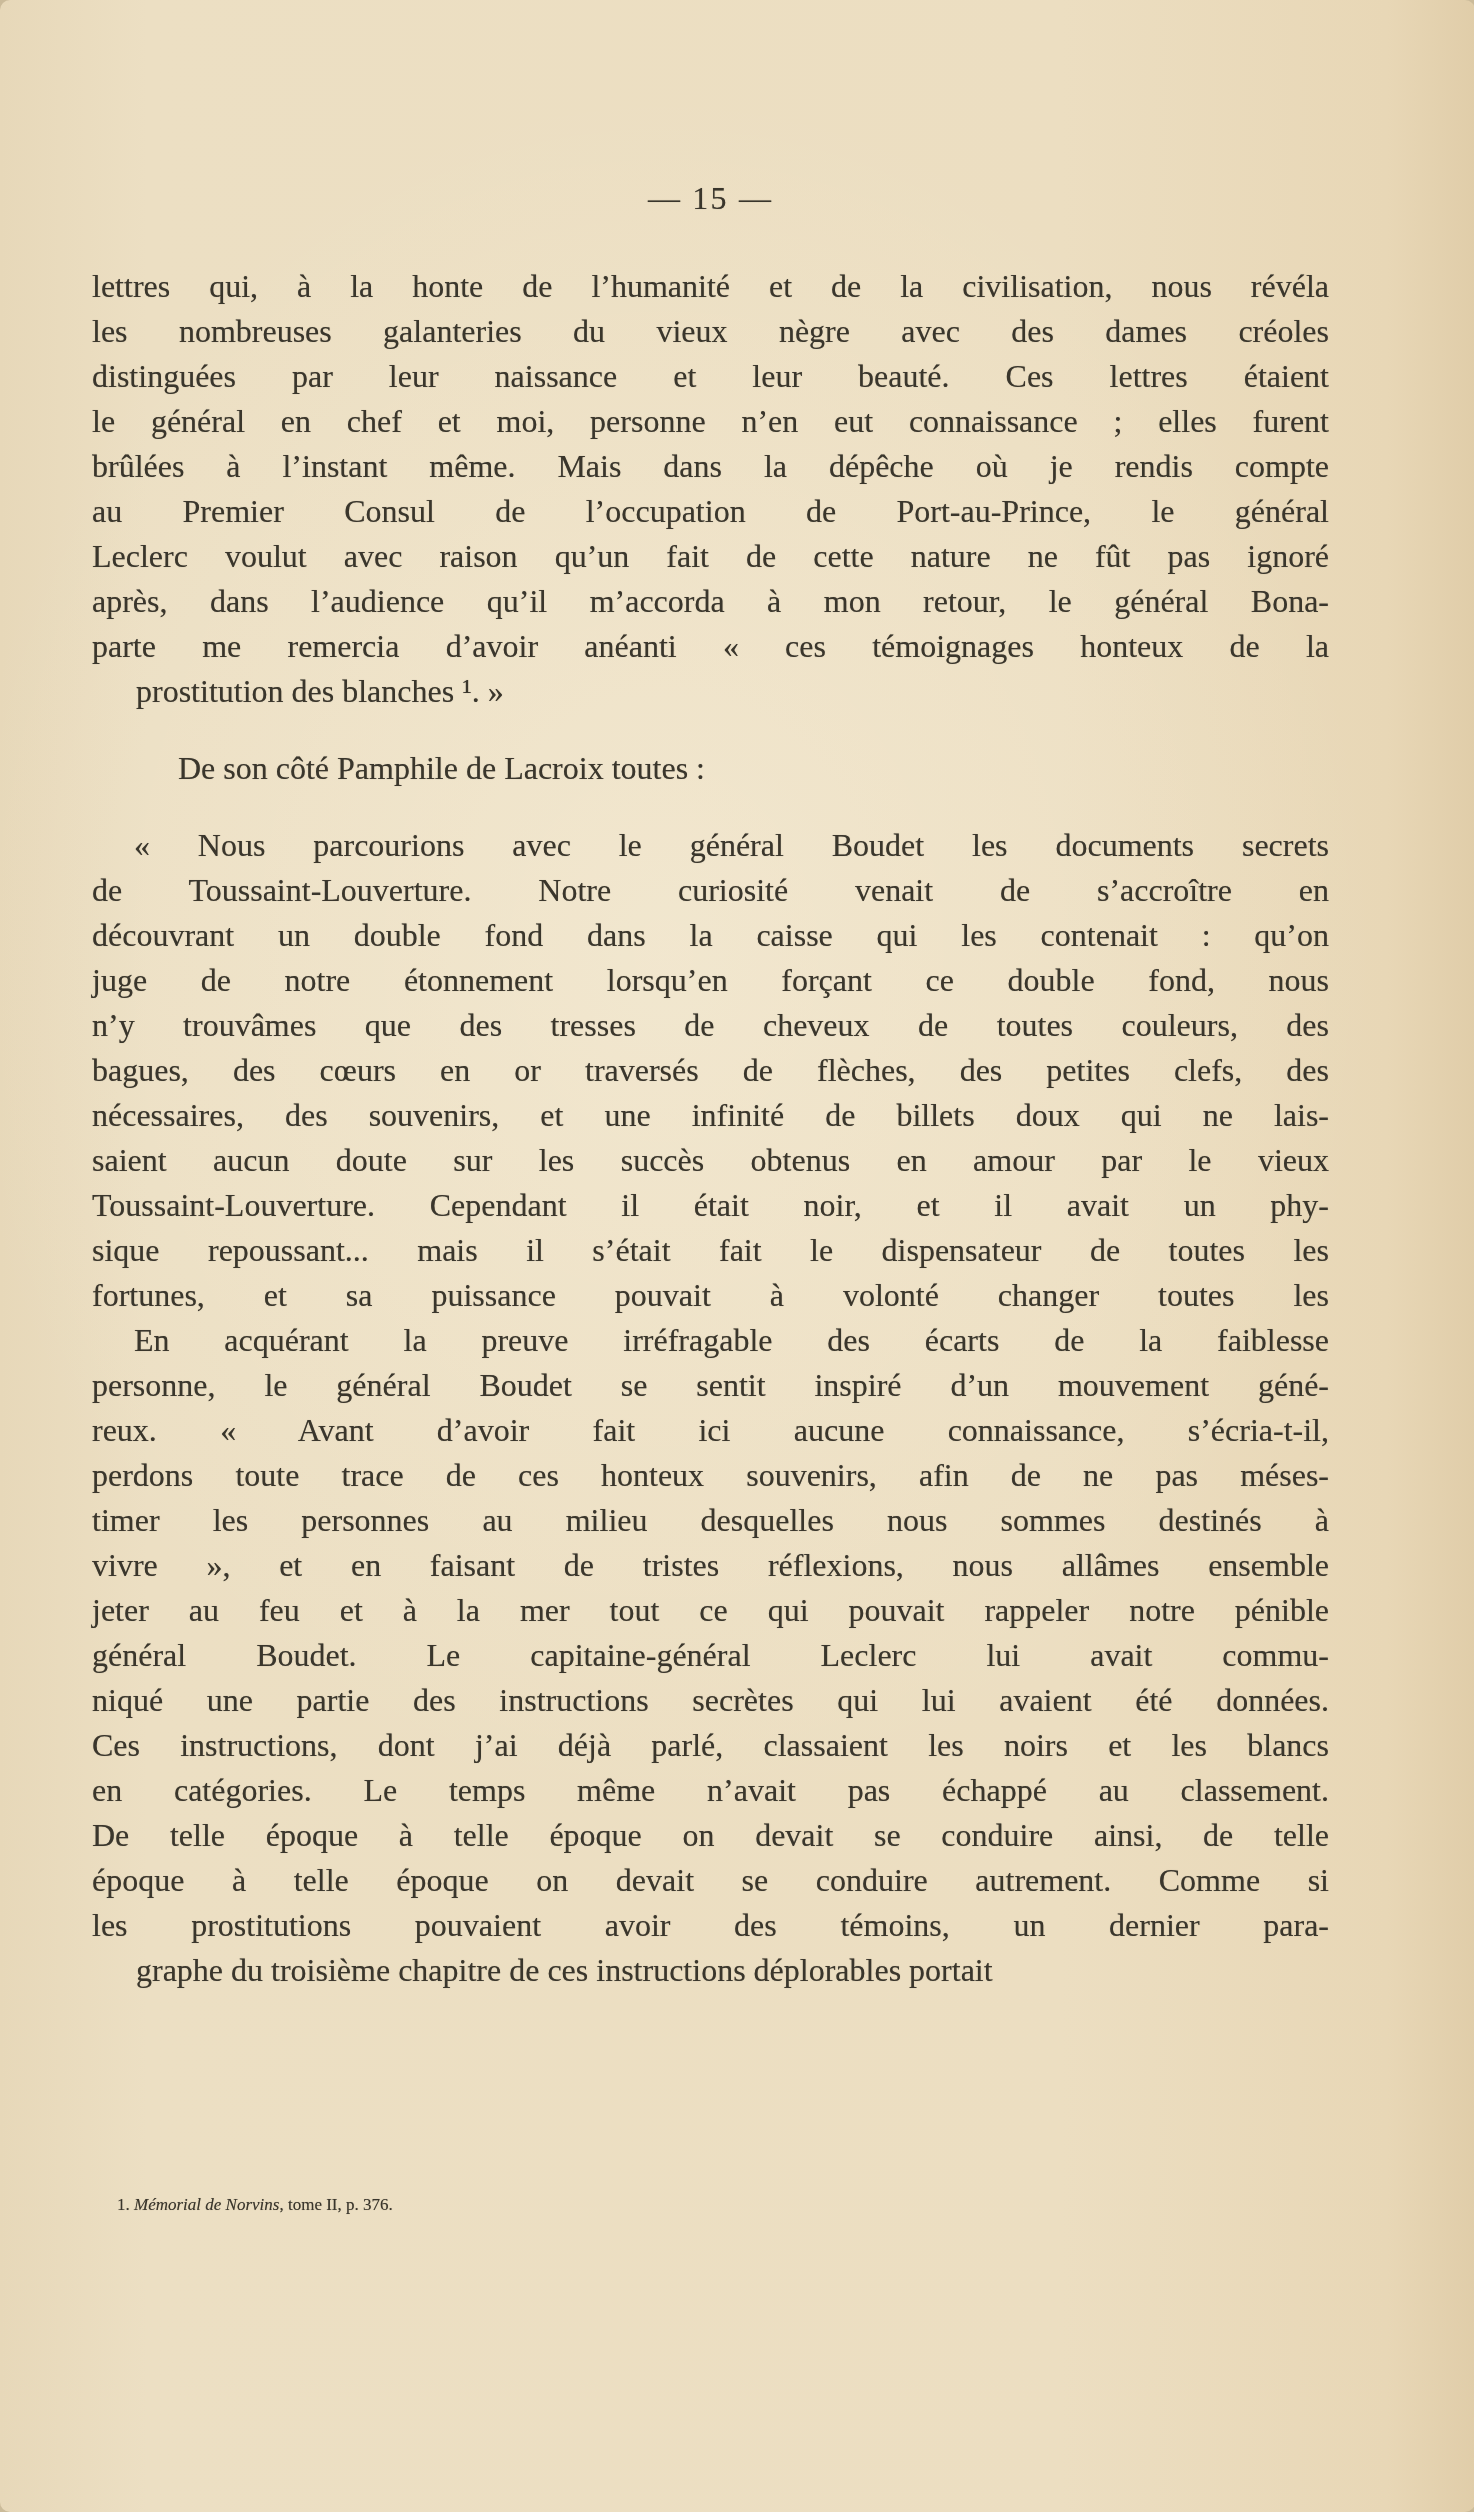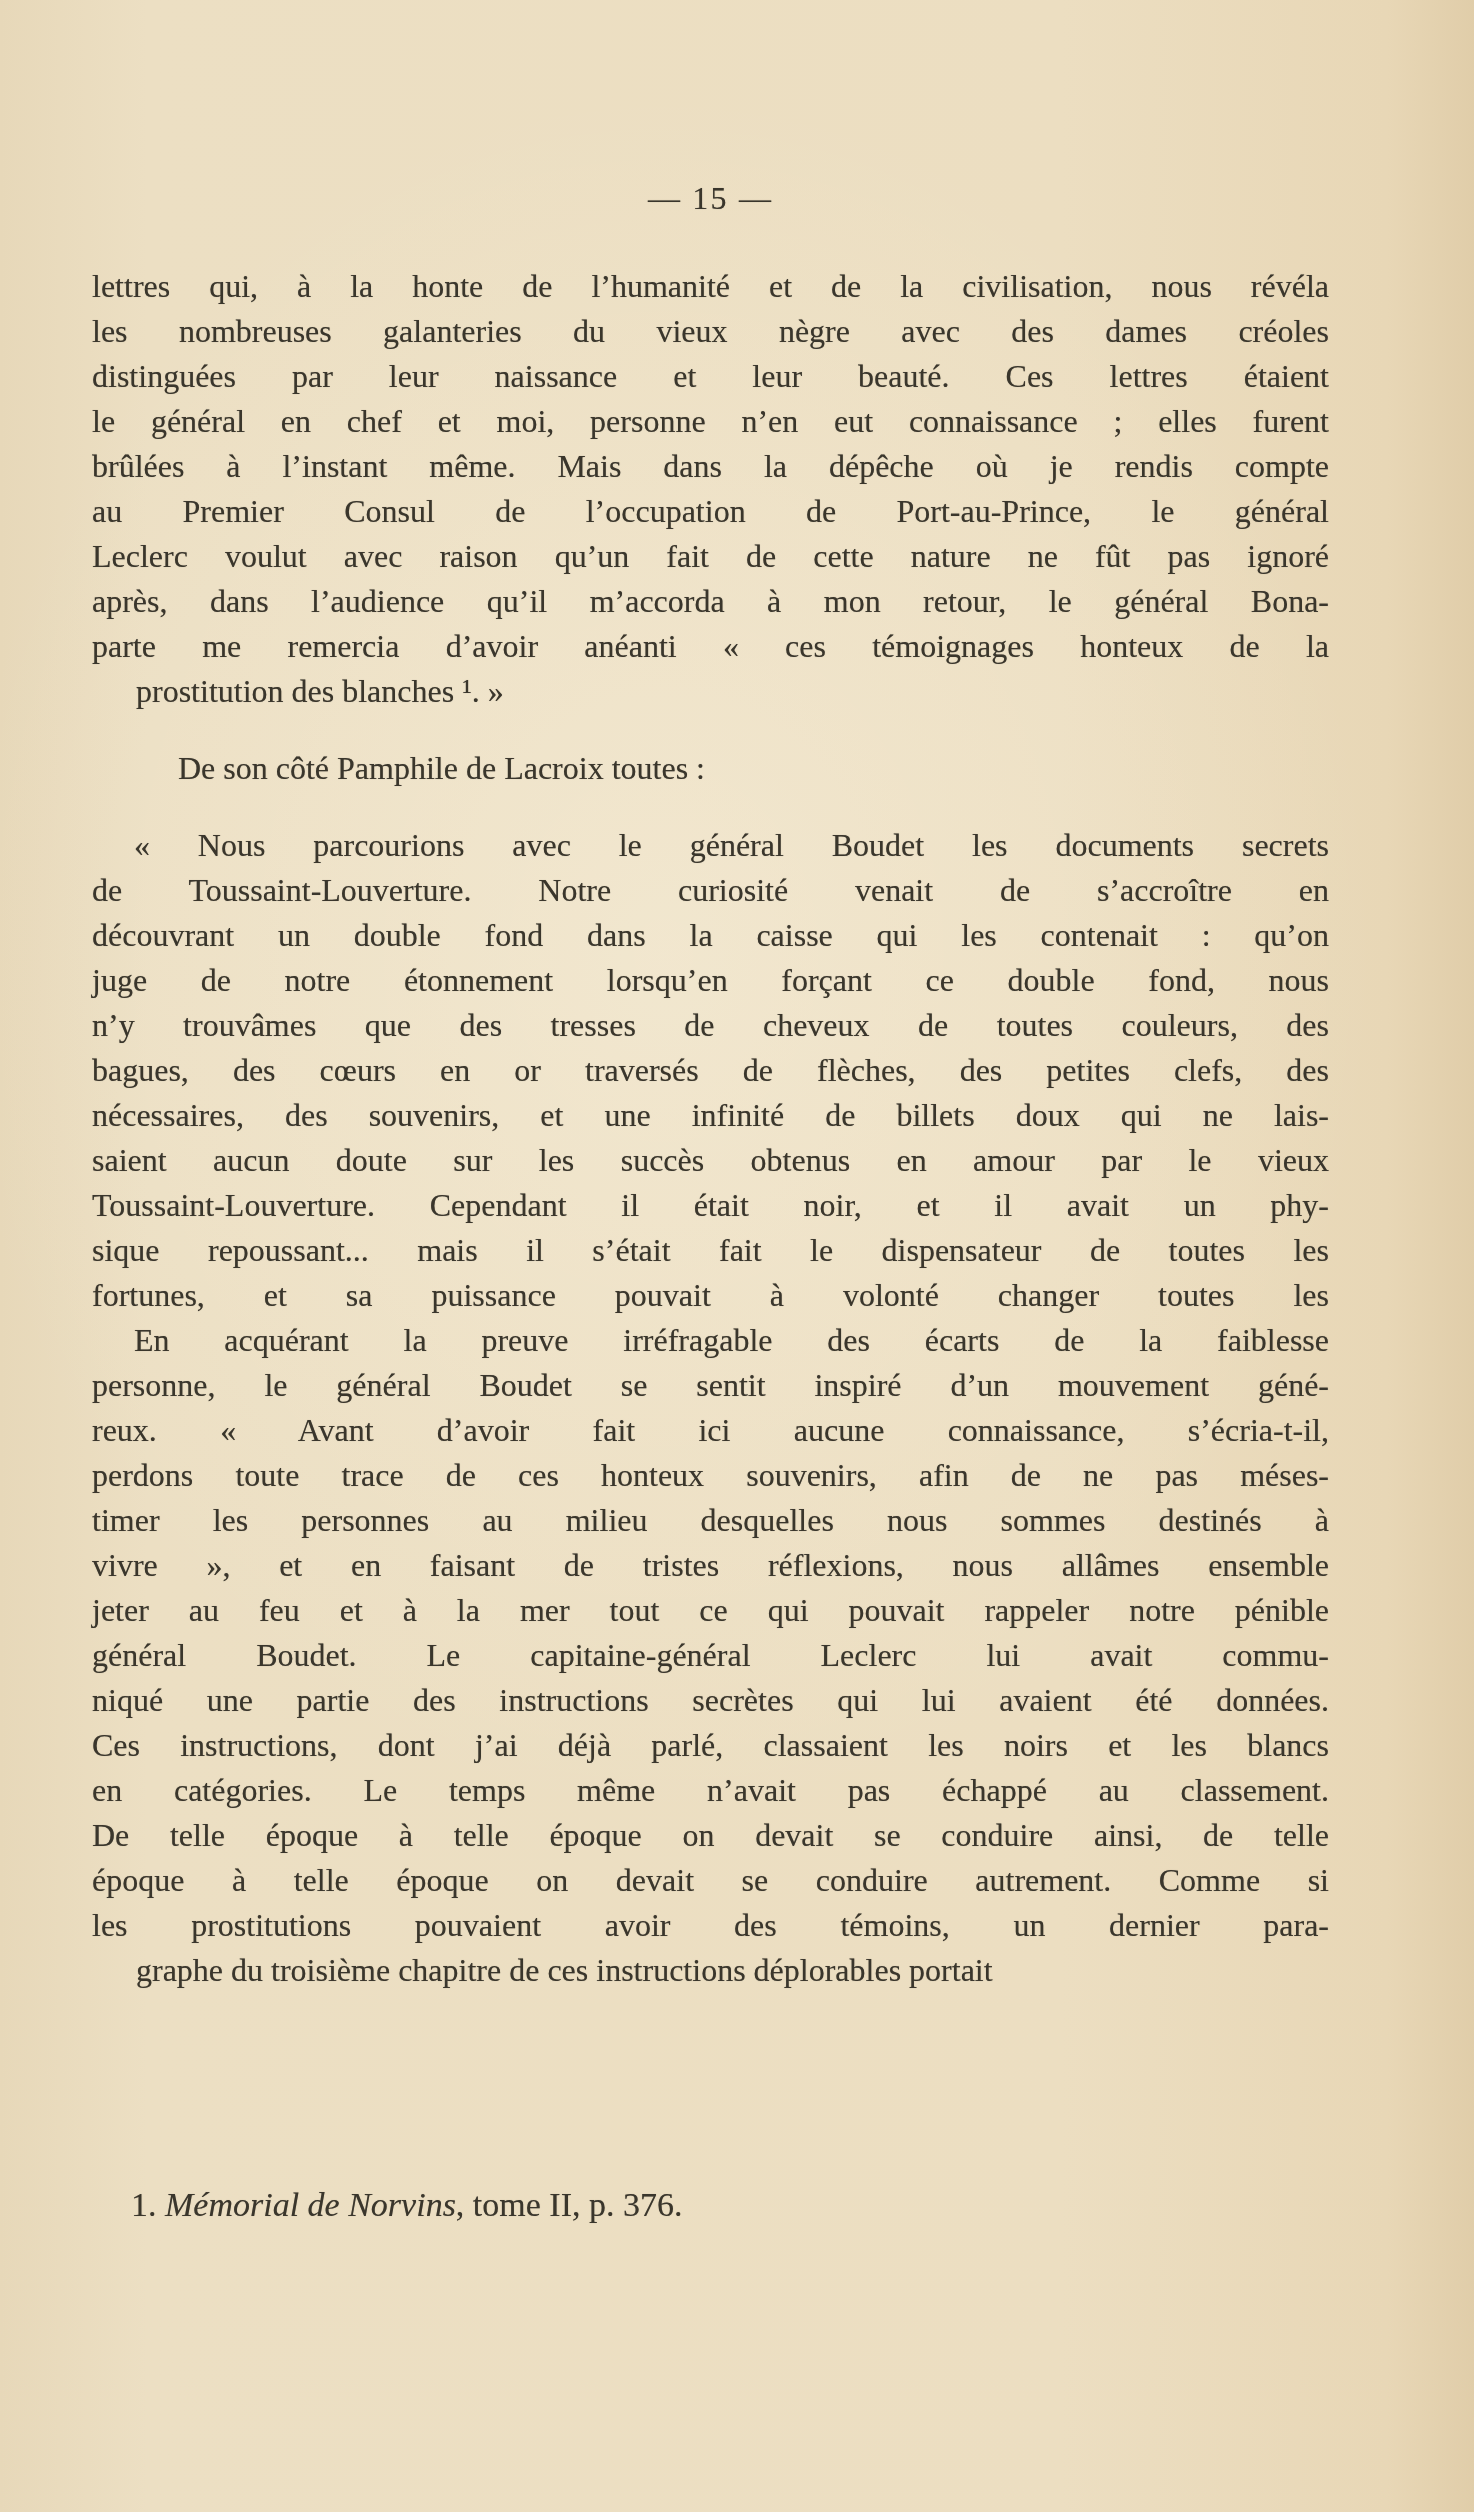--- a/index.html
+++ b/index.html
@@ -10,20 +10,21 @@
     height: 2512px;
     overflow: hidden;
     margin: 0;
     background-color: #ebddc0;
     background-image:
       radial-gradient(ellipse 1025px 1244px at 45% 38%, rgba(255, 250, 236, 0.30), rgba(255,250,236,0) 70%),
       linear-gradient(90deg, #e7d8b9 0%, #ecdfc3 10%, #ecdec1 72%, #e8d7b6 94%, #e0cda9 100%),
       linear-gradient(180deg, #eadcbd 0%, #ecdfc3 55%, #e9dabb 100%);
     font-family: "Liberation Serif", "DejaVu Serif", serif;
     color: #3a362c;
+    border-radius: 10px;
   }
 
   .page-number {
     position: absolute;
     left: 92px;
     top: 180px;
     width: 1237px;
     text-align: center;
     font-size: 32px;
     letter-spacing: 2.2px;
@@ -50,24 +51,23 @@
     white-space: normal;
   }
   .line.short { text-align-last: left; margin-left: 44px; }
   .line.indent { padding-left: 42px; }
 
   .footnote {
     position: absolute;
     left: 117px;
     top: 2187px;
     width: 1200px;
-    font-size: 34px;
+    font-size: 17px;
     line-height: 35px;
     text-shadow: 0 0 0.7px rgba(56, 52, 43, 0.45);
-    margin-left: 14px;
   }
   .footnote .italic { font-style: italic; }
 </style>
 </head>
 <body>
 
 <div class="page">
   <div class="page-number">— 15 —</div>
 
   <div class="text-block">

